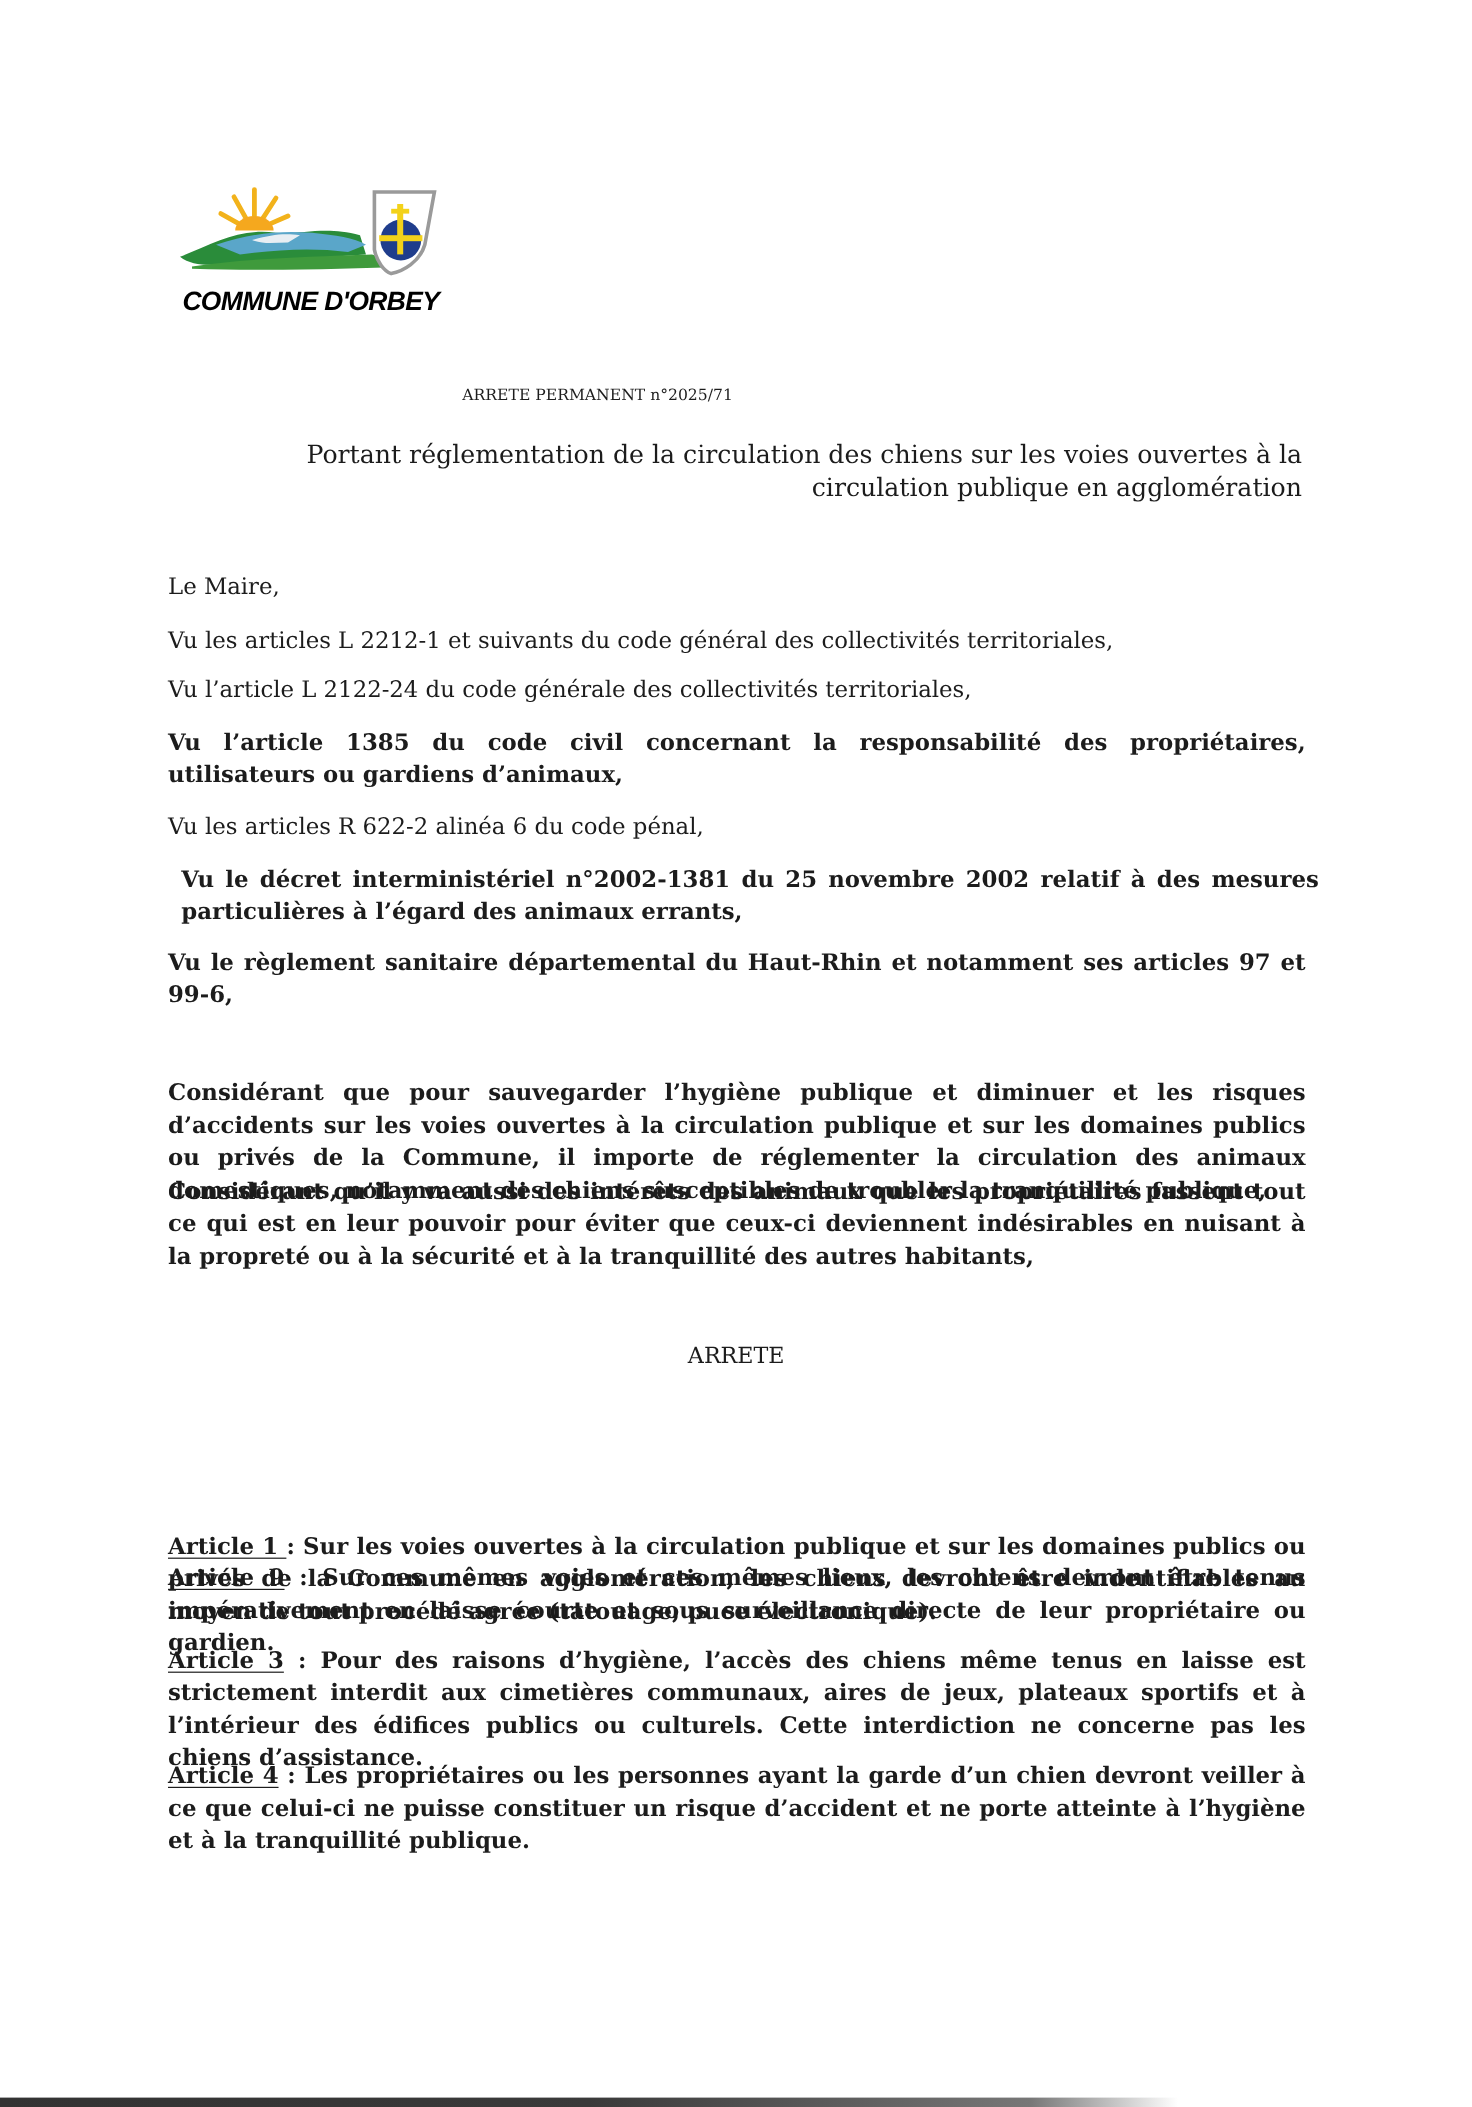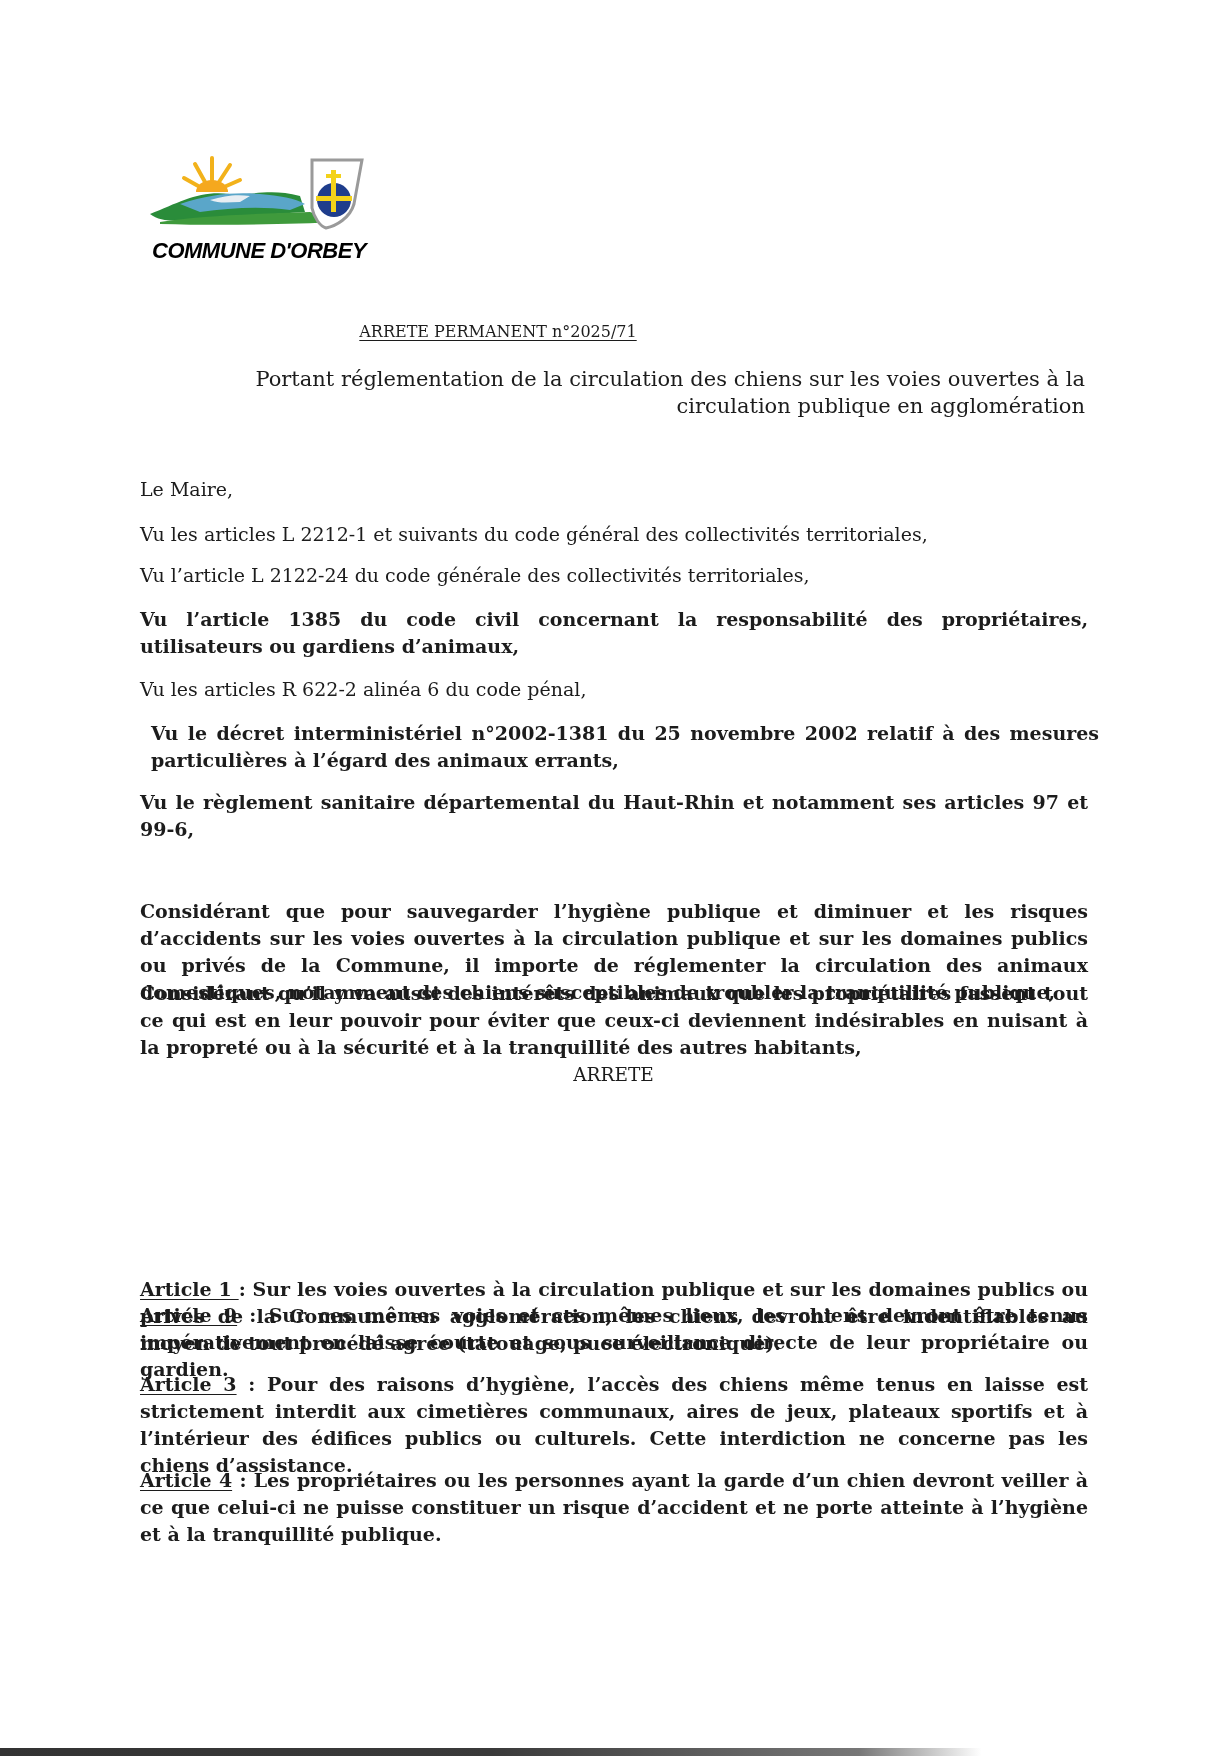--- a/index.html
+++ b/index.html
@@ -9,30 +9,30 @@
   }
   .logo { position:absolute; left:140px; top:152px; width:240px; height:110px; }
   .logo svg { position:absolute; left:0; top:0; }
   .logo-text {
     position:absolute; left:12px; top:86px; font-family:"Liberation Sans", sans-serif;
     font-weight:bold; font-style:italic; font-size:22px; color:#000000; letter-spacing:-0.5px;
     white-space:nowrap;
   }
   .title {
     position:absolute; top:322px; left:0; width:996px; text-align:center;
-    font-size:16px; text-decoration:underline; text-underline-offset:3px;
+    font-size:13px; text-underline-offset:3px;
   }
   .subtitle {
     position:absolute; top:366px; left:150px; width:935px; text-align:right;
     font-size:21px; line-height:27px;
   }
   .para { position:absolute; left:140px; width:948px; font-size:19px; line-height:27px; margin:0; }
   .justify { text-align:justify; text-align-last:left;font-weight:bold; }
   .arrete-heading {
-    position:absolute; top:1064px; left:0; width:1227px; text-align:center; font-size:18.5px;
+    position:absolute; top:1120px; left:0; width:1227px; text-align:center; font-size:18.5px;
   }
   .art-label { text-decoration:underline; text-underline-offset:3px; }
   .bottom-edge {
     position:absolute; left:0; bottom:0; width:1227px; height:8px;
     background:linear-gradient(to right, #333 0%, #3a3a3a 40%, #777 70%, #fff 80%);
   }
 </style>
 </head>
 <body>
 

